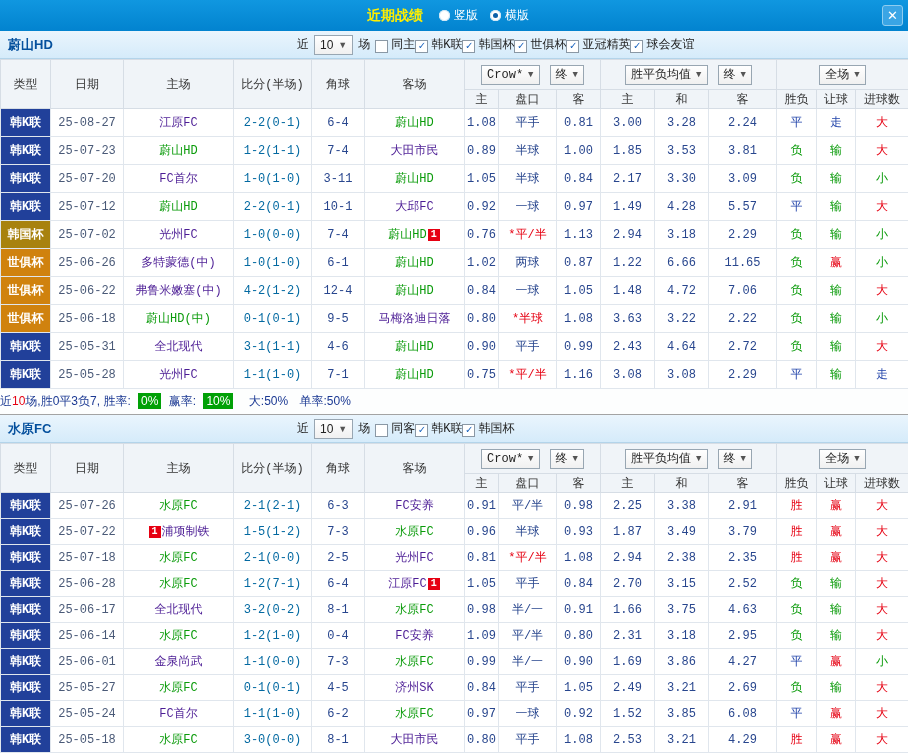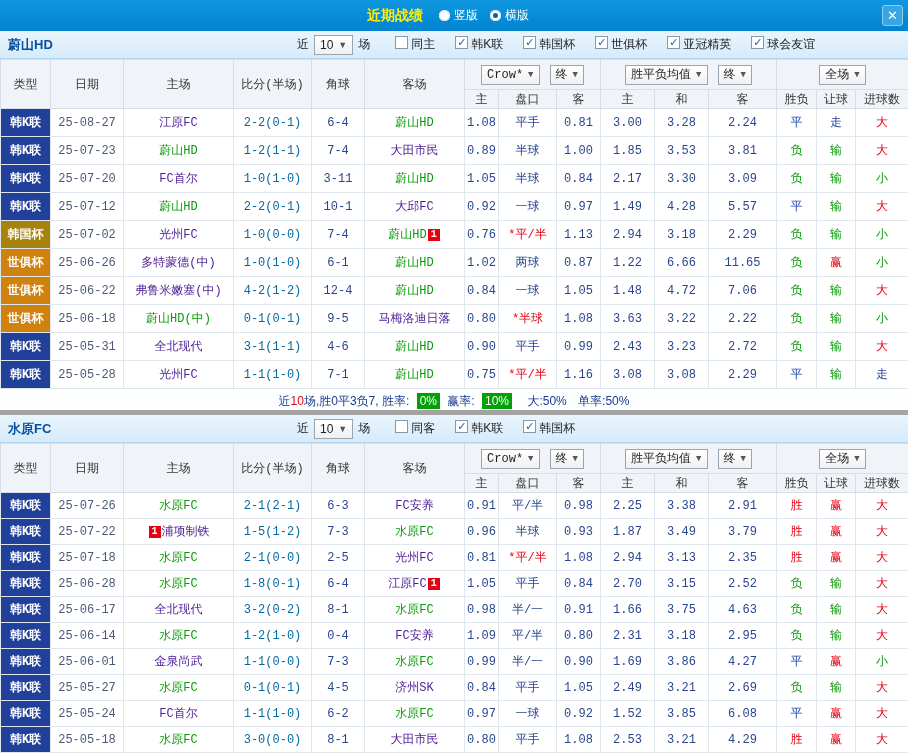--- a/index.html
+++ b/index.html
@@ -20,21 +20,21 @@
 
   
   .filter-row{height:28px;background:linear-gradient(#eaf5fd,#d5ebfa);border-bottom:1px solid #b3d4ea;
     display:flex;align-items:center;padding:0 8px;position:relative;}
   .team-title{color:#05509d;font-weight:bold;font-size:13px;}
   .filter-controls{position:absolute;left:297px;display:flex;align-items:center;gap:5px;color:#222;}
   .sel{display:inline-flex;align-items:center;background:linear-gradient(#fff,#f0f0f0);
     border:1px solid #98a6b2;padding:1px 5px;height:20px;color:#222;cursor:pointer;white-space:nowrap;}
   .arr{font-size:9px;color:#555;margin-left:5px;}
   .cb-group{display:inline-flex;align-items:center;}
-  .cb{display:inline-flex;align-items:flex-start;margin-left:20px;cursor:pointer;color:#222;}
+  .cb{display:inline-flex;align-items:flex-end;margin-left:0;cursor:pointer;color:#222;font-family:Liberation Mono, monospace;}
   .cbox{width:13px;height:13px;border:1px solid #8a98a5;background:#fff;display:inline-flex;
     align-items:center;justify-content:center;font-size:11px;line-height:1;color:#1560bd;
     font-weight:bold;margin-right:3px;}
 
   
   table{width:908px;border-collapse:collapse;table-layout:fixed;font-family:Liberation Mono, monospace;}
   thead th{background:#f0f4f8;border:1px solid #d6dde5;color:#333;font-weight:normal;font-size:12px;}
   thead tr.h1 th{height:30px;}
   thead tr.h2 th{height:19px;}
   .th-flex{display:flex;align-items:center;justify-content:center;gap:10px;}
@@ -51,22 +51,22 @@
   td.hc.star{color:#e60012;}
   td.team .tm{color:#4c1d95;}
   td.team .focal{color:#0a9b0a;}
   .card{display:inline-block;background:#e60012;color:#fff;font-size:10px;line-height:12px;
     width:12px;height:12px;text-align:center;margin:0 1px;vertical-align:1px;font-weight:bold;}
   td.res.win{color:#e60012;}
   td.res.lose{color:#089a08;}
   td.res.push{color:#2244aa;}
 
   
-  .summary{height:26px;line-height:25px;text-align:center;background:#fdfefe;
-    border-bottom:5px solid #a3a3a3;color:#1b3993;font-size:12px;}
+  .summary{height:26px;line-height:25px;background:#fdfefe;
+    border-bottom:1px solid #a3a3a3;color:#1b3993;font-size:12px;}
   .summary .red-num{color:#e60012;}
   .summary .badge-green{background:#00a006;color:#fff;padding:1px 3px;margin:0 4px;}
   .summary .ml{margin-left:8px;}
 </style>
 </head>
 <body>
 
 <div class="window">
 
   <div class="titlebar">
@@ -332,21 +332,21 @@
           <td class="type kleague">韩K联</td>
           <td class="date">25-05-31</td>
           <td class="team"><span class="tm">全北现代</span></td>
           <td class="score">3-1(1-1)</td>
           <td class="num">4-6</td>
           <td class="team"><span class="focal">蔚山HD</span></td>
           <td class="num">0.90</td>
           <td class="hc">平手</td>
           <td class="num">0.99</td>
           <td class="num">2.43</td>
-          <td class="num">3.23</td>
+          <td class="num">4.64</td>
           <td class="num">2.72</td>
           <td class="res lose">负</td>
           <td class="res lose">输</td>
           <td class="res win">大</td>
         </tr>
         <tr>
           <td class="type kleague">韩K联</td>
           <td class="date">25-05-28</td>
           <td class="team"><span class="tm">光州FC</span></td>
           <td class="score">1-1(1-0)</td>
@@ -510,31 +510,31 @@
           <td class="type kleague">韩K联</td>
           <td class="date">25-07-18</td>
           <td class="team"><span class="focal">水原FC</span></td>
           <td class="score">2-1(0-0)</td>
           <td class="num">2-5</td>
           <td class="team"><span class="tm">光州FC</span></td>
           <td class="num">0.81</td>
           <td class="hc star">*平/半</td>
           <td class="num">1.08</td>
           <td class="num">2.94</td>
-          <td class="num">3.13</td>
+          <td class="num">2.38</td>
           <td class="num">2.35</td>
           <td class="res win">胜</td>
           <td class="res win">赢</td>
           <td class="res win">大</td>
         </tr>
         <tr>
           <td class="type kleague">韩K联</td>
           <td class="date">25-06-28</td>
           <td class="team"><span class="focal">水原FC</span></td>
-          <td class="score">1-8(0-1)</td>
+          <td class="score">1-2(7-1)</td>
           <td class="num">6-4</td>
           <td class="team"><span class="tm">江原FC</span><span class="card">1</span></td>
           <td class="num">1.05</td>
           <td class="hc">平手</td>
           <td class="num">0.84</td>
           <td class="num">2.70</td>
           <td class="num">3.15</td>
           <td class="num">2.52</td>
           <td class="res lose">负</td>
           <td class="res lose">输</td>

